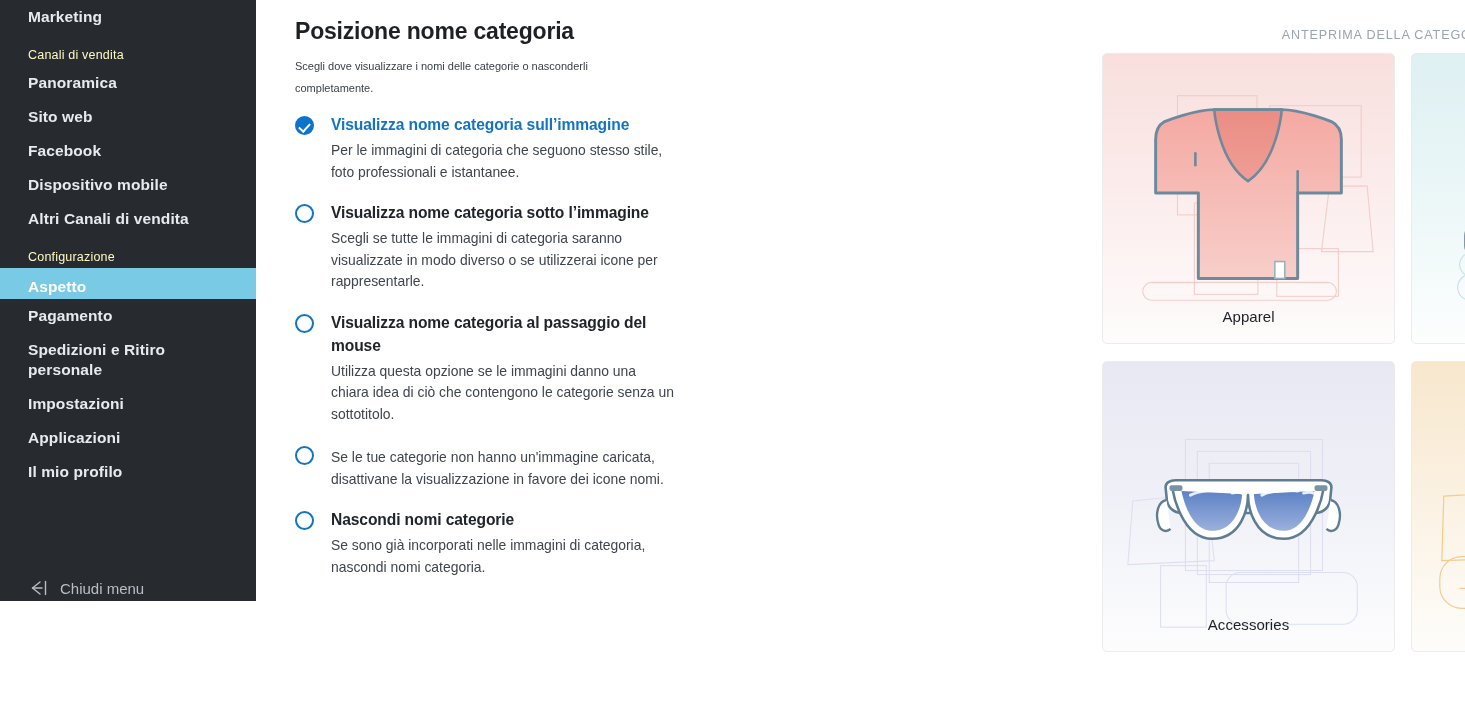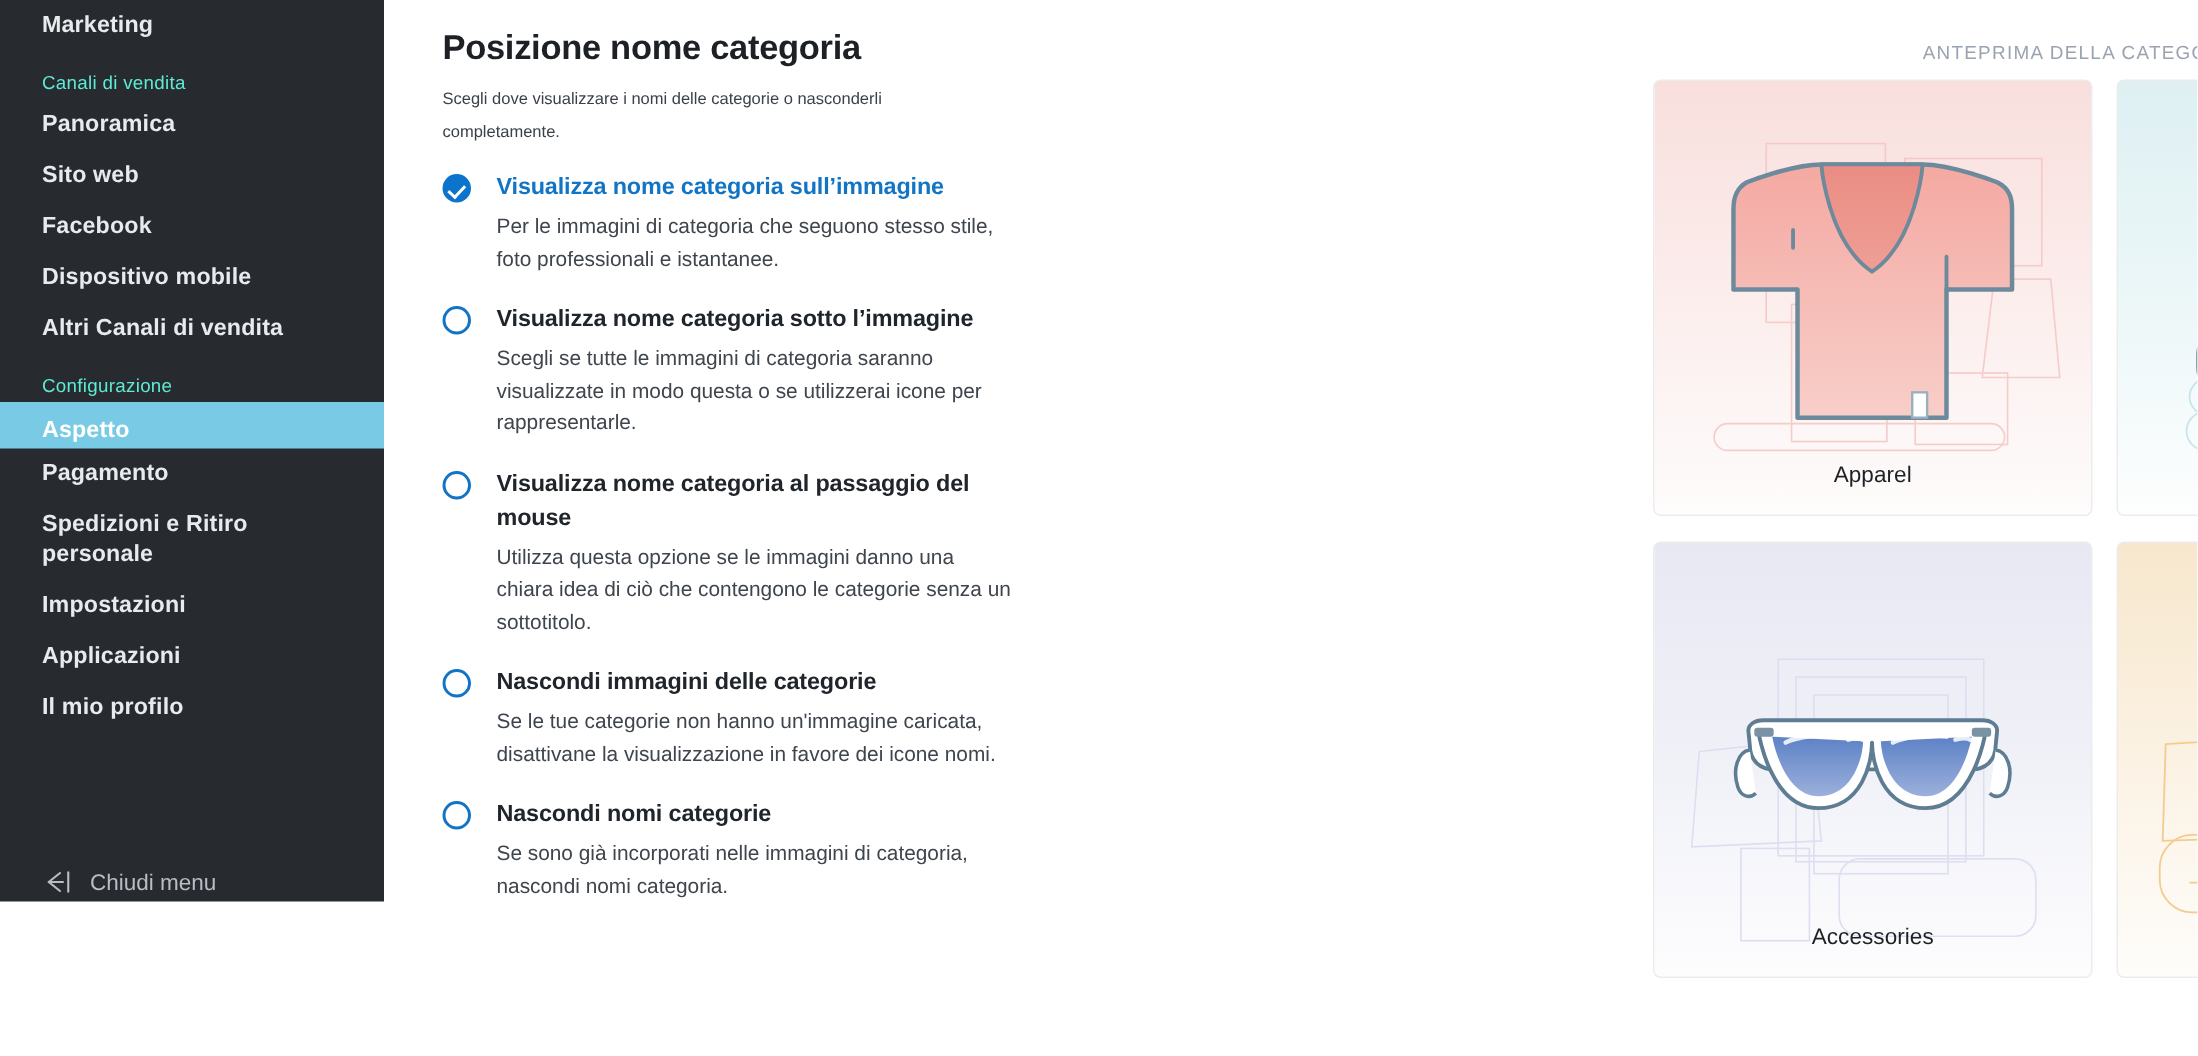--- a/index.html
+++ b/index.html
@@ -31,21 +31,21 @@
     white-space: normal;
   }
   .nav-item.active {
     background: #79cae4;
     color: #ffffff;
     padding-top: 9px;
     padding-bottom: 2px;
   }
   .nav-section {
     padding: 14px 28px 4px 28px;
-    color: #5eead4;
+    color: #fef9c3;
     font-size: 12.5px;
     font-weight: 400;
     letter-spacing: 0.2px;
   }
   .sidebar-bottom {
     position: absolute;
     left: 0; bottom: -4px;
     width: 256px;
     padding: 8px 28px;
     display: flex;
@@ -236,34 +236,33 @@
             <span class="radio checked"></span>
             <div class="opt-body">
               <div class="opt-label">Visualizza nome categoria sull’immagine</div>
               <div class="opt-desc">Per le immagini di categoria che seguono stesso stile, foto professionali e istantanee.</div>
             </div>
           </div>
           <div class="opt">
             <span class="radio"></span>
             <div class="opt-body">
               <div class="opt-label">Visualizza nome categoria sotto l’immagine</div>
-              <div class="opt-desc">Scegli se tutte le immagini di categoria saranno visualizzate in modo questa o se utilizzerai icone per rappresentarle.</div>
+              <div class="opt-desc">Scegli se tutte le immagini di categoria saranno visualizzate in modo diverso o se utilizzerai icone per rappresentarle.</div>
             </div>
           </div>
           <div class="opt">
             <span class="radio"></span>
             <div class="opt-body">
               <div class="opt-label">Visualizza nome categoria al passaggio del mouse</div>
               <div class="opt-desc">Utilizza questa opzione se le immagini danno una chiara idea di ciò che contengono le categorie senza un sottotitolo.</div>
             </div>
           </div>
           <div class="opt">
             <span class="radio"></span>
             <div class="opt-body">
-              <div class="opt-label">Nascondi immagini delle categorie</div>
               <div class="opt-desc">Se le tue categorie non hanno un'immagine caricata, disattivane la visualizzazione in favore dei icone nomi.</div>
             </div>
           </div>
           <div class="opt">
             <span class="radio"></span>
             <div class="opt-body">
               <div class="opt-label">Nascondi nomi categorie</div>
               <div class="opt-desc">Se sono già incorporati nelle immagini di categoria, nascondi nomi categoria.</div>
             </div>
           </div>

